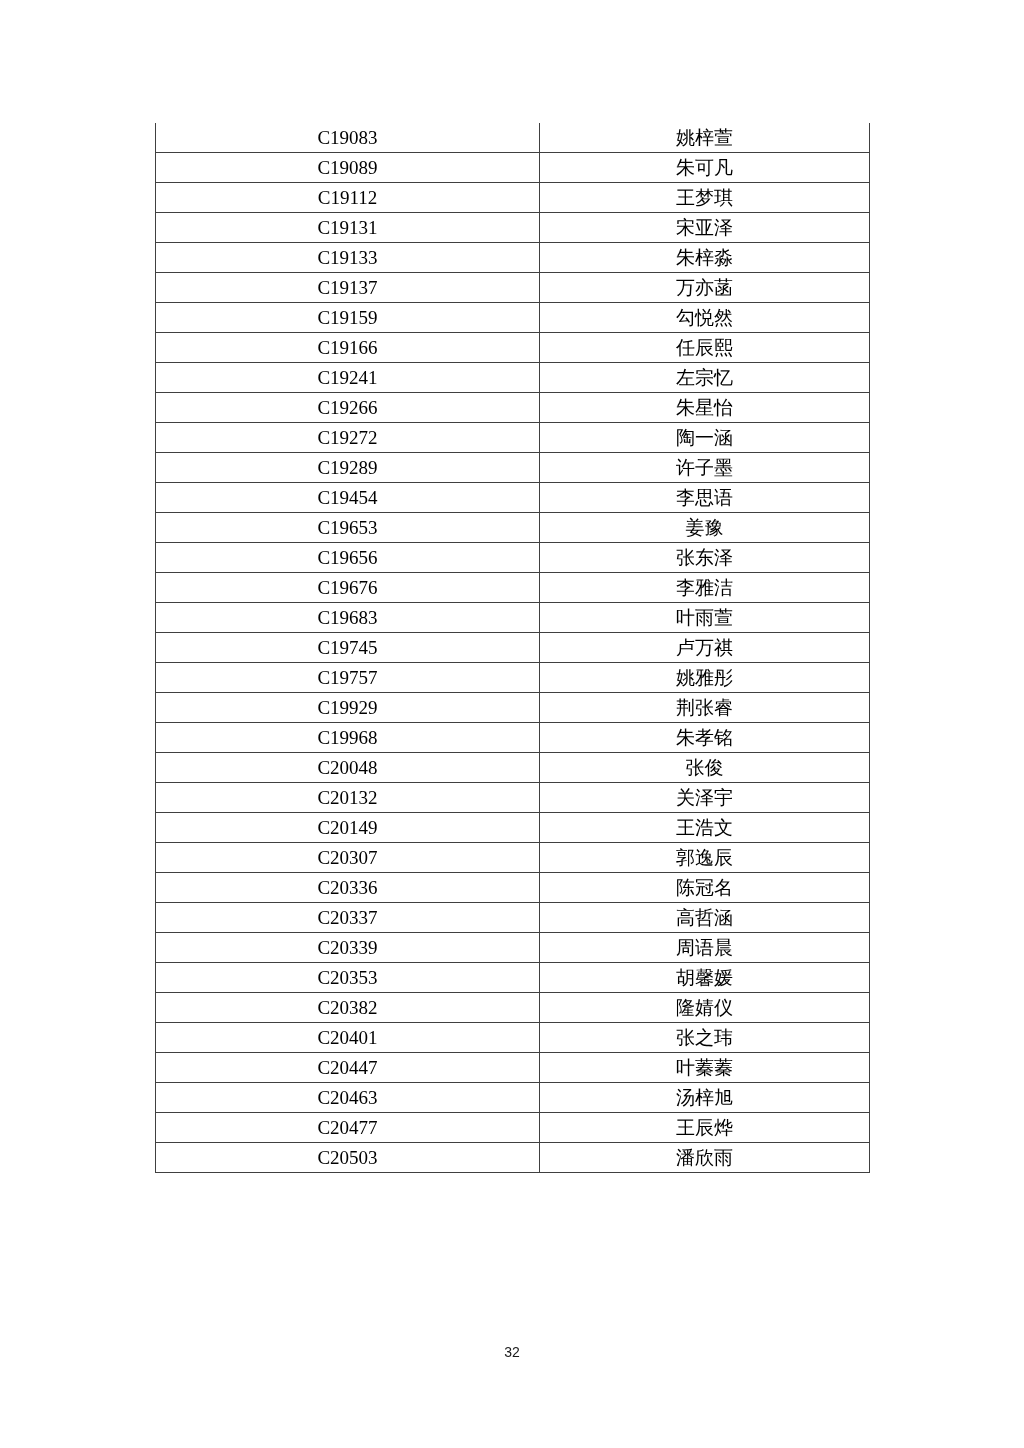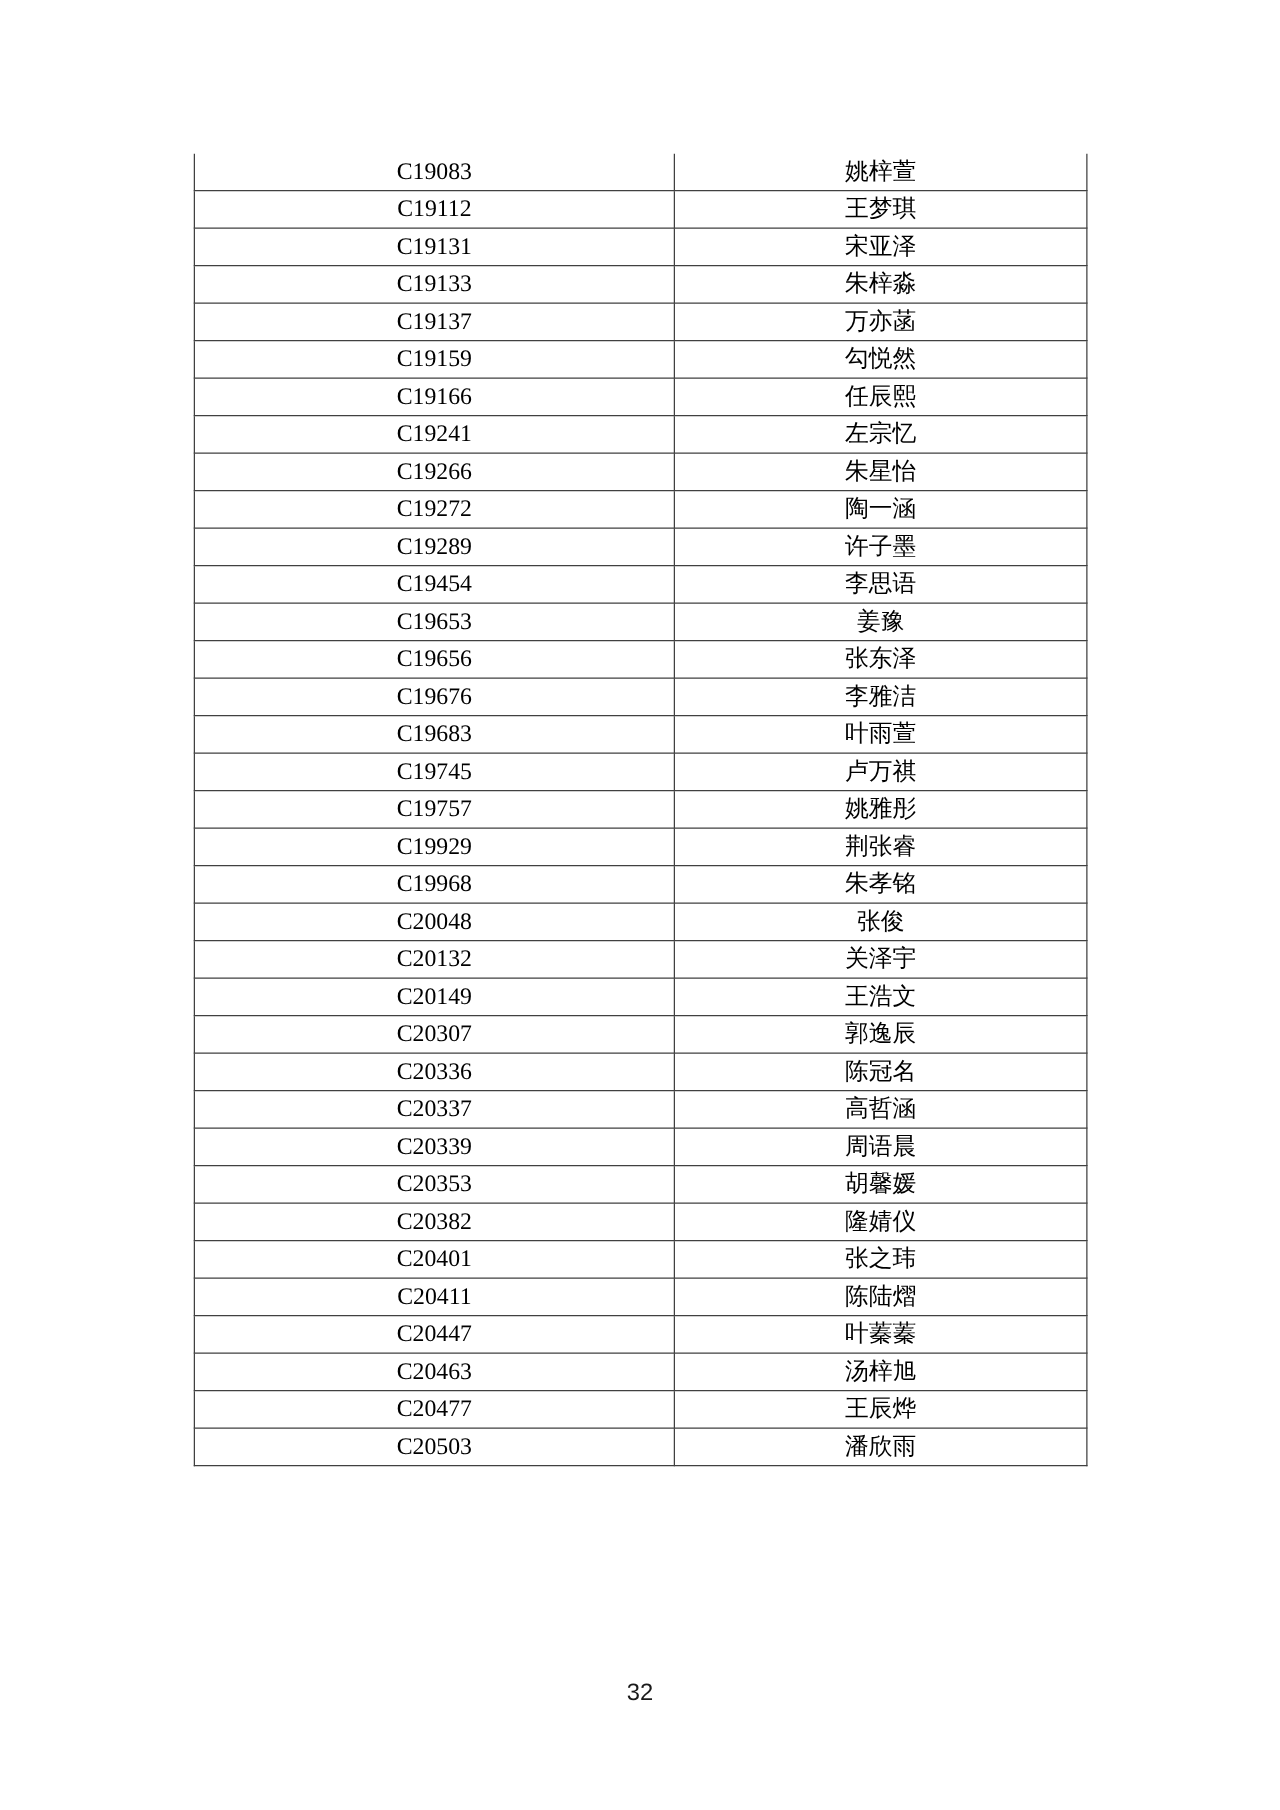--- a/index.html
+++ b/index.html
@@ -40,38 +40,42 @@
     border-top: none;
   }
   .col-id   { width: 383px; }
   .col-name { width: 329px; }
   .page-number {
     position: absolute;
     top: 1344px;
     left: 0;
     width: 100%;
     text-align: center;
-    font-size: 19px;
+    font-size: 14px;
     font-family: "Liberation Sans", sans-serif;
     color: #1a1a1a;
   }
 </style>
 </head>
 <body>
 
 <div class="page">
 
   <table class="roster-table">
     <tbody>
 
     <tr>
           <td class="col-id">C19083</td>
           <td class="col-name">姚梓萱</td>
         </tr>
         <tr>
+          <td class="col-id">C19089</td>
+          <td class="col-name">朱可凡</td>
+        </tr>
+        <tr>
           <td class="col-id">C19112</td>
           <td class="col-name">王梦琪</td>
         </tr>
         <tr>
           <td class="col-id">C19131</td>
           <td class="col-name">宋亚泽</td>
         </tr>
         <tr>
           <td class="col-id">C19133</td>
           <td class="col-name">朱梓淼</td>
@@ -174,24 +178,20 @@
         </tr>
         <tr>
           <td class="col-id">C20382</td>
           <td class="col-name">隆婧仪</td>
         </tr>
         <tr>
           <td class="col-id">C20401</td>
           <td class="col-name">张之玮</td>
         </tr>
         <tr>
-          <td class="col-id">C20411</td>
-          <td class="col-name">陈陆熠</td>
-        </tr>
-        <tr>
           <td class="col-id">C20447</td>
           <td class="col-name">叶蓁蓁</td>
         </tr>
         <tr>
           <td class="col-id">C20463</td>
           <td class="col-name">汤梓旭</td>
         </tr>
         <tr>
           <td class="col-id">C20477</td>
           <td class="col-name">王辰烨</td>

